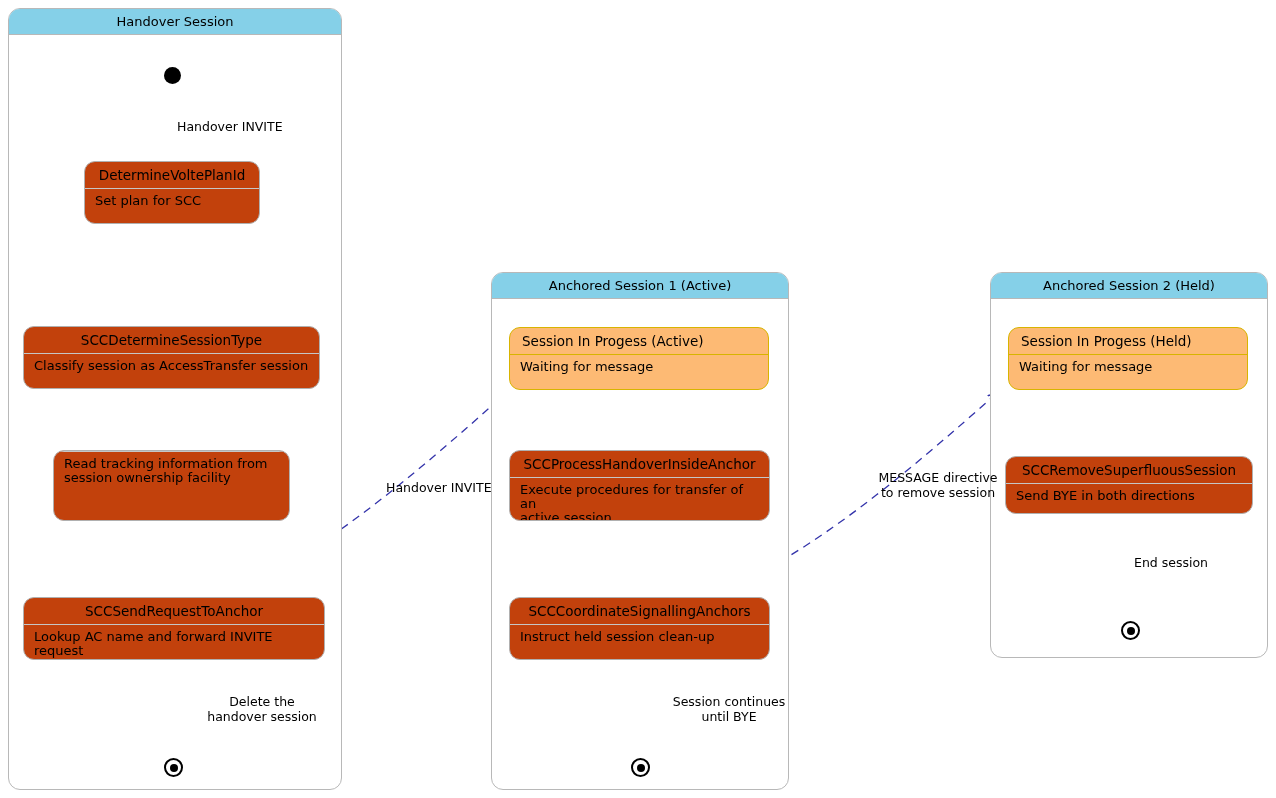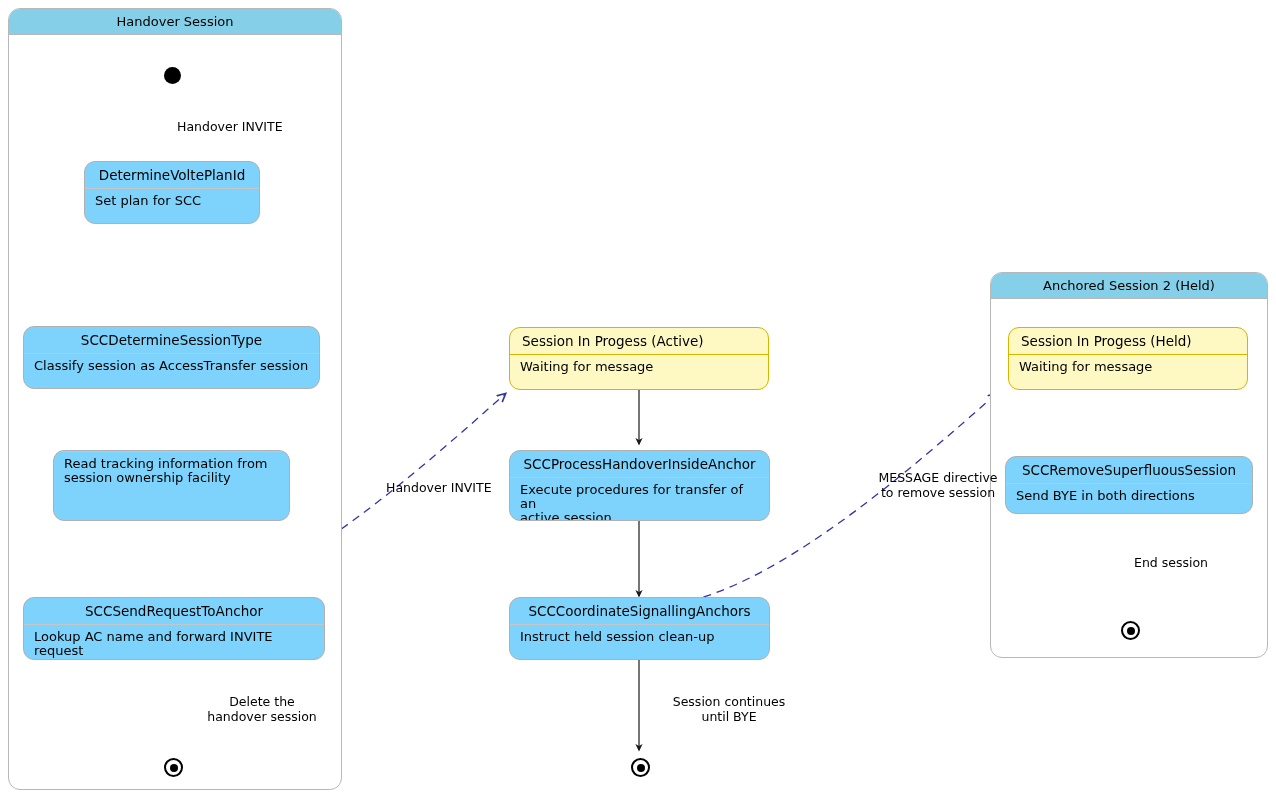--- a/index.html
+++ b/index.html
@@ -51,25 +51,25 @@
     white-space: nowrap;
     overflow: hidden;
   }
 
   
   .state {
     position: absolute;
     box-sizing: border-box;
     border: 1px solid #b0b0b0;
     border-radius: 11px;
-    background: #7dd3fc;
+    background: #c2410c;
     overflow: hidden;
   }
   .state.accent {
-    background: #fef9c3;
+    background: #fdba74;
     border: 1px solid #D8B400;
   }
   .state-title {
     box-sizing: border-box;
     text-align: center;
     font-size: 13.5px;
     padding: 5px 10px 5px 10px;
     white-space: nowrap;
   }
   .state.accent .state-title {
@@ -193,20 +193,23 @@
     <div class="state-body">Lookup AC name and forward INVITE request</div>
   </div>
 
   <div class="edge-label center" style="left:177px; top:694px; width:170px;">Delete the
 handover session</div>
 
   <div class="final-node" style="left:164px; top:758px;">
     <div class="final-dot"></div>
   </div>
 
+  <div class="panel" style="left:491px; top:272px; width:298px; height:518px;">
+    <div class="panel-header">Anchored Session 1 (Active)</div>
+  </div>
 
   <div class="state accent" style="left:509px; top:327px; width:260px; height:63px;">
     <div class="state-title">Session In Progess (Active)</div>
     <div class="state-divider"></div>
     <div class="state-body">Waiting for message</div>
   </div>
 
   <div class="state" style="left:509px; top:450px; width:261px; height:71px;">
     <div class="state-title">SCCProcessHandoverInsideAnchor</div>
     <div class="state-divider"></div>

